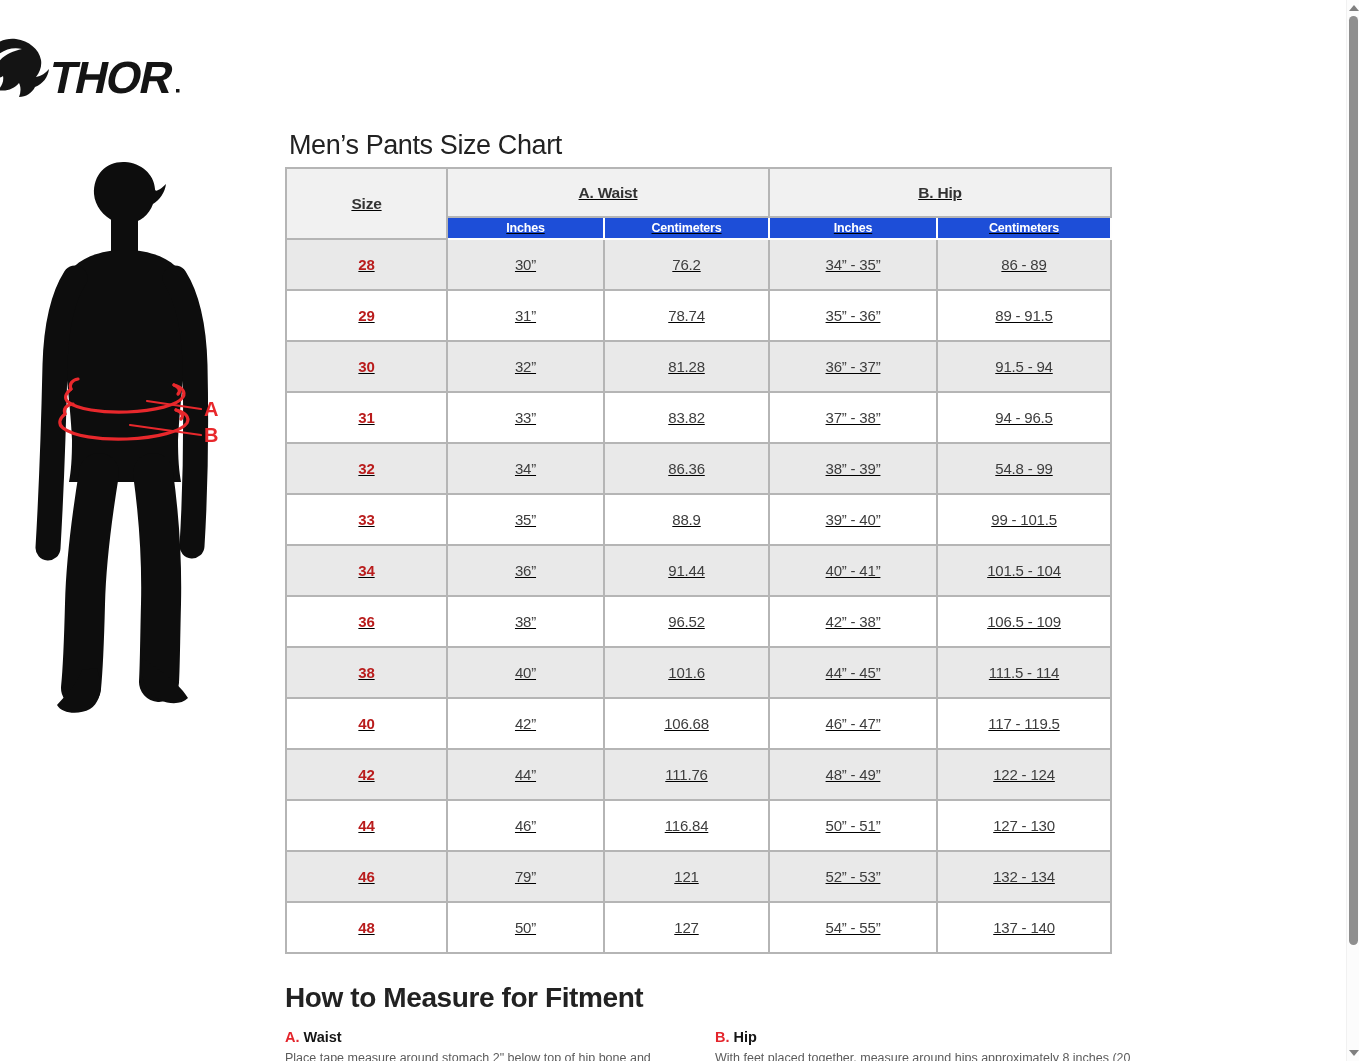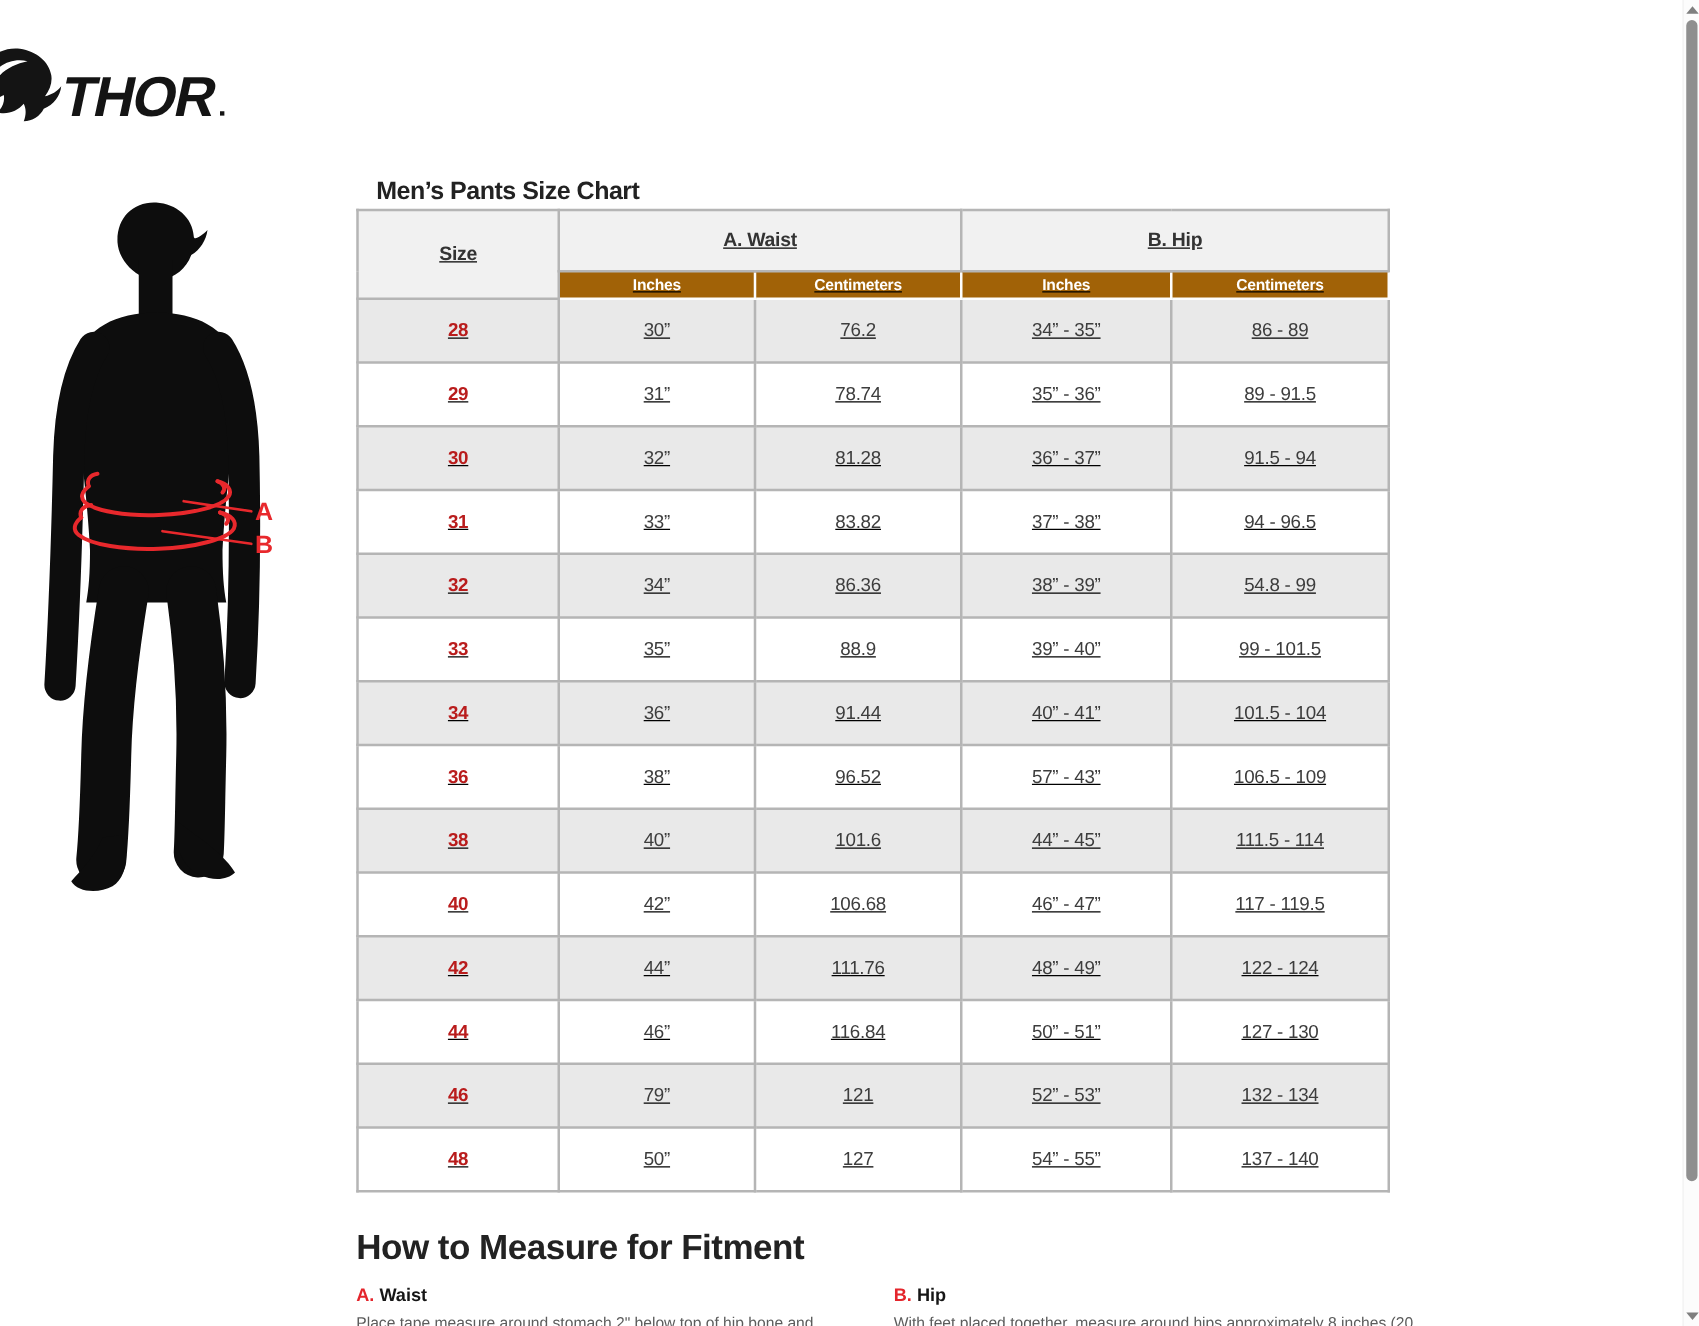--- a/index.html
+++ b/index.html
@@ -14,41 +14,41 @@
   .page { position: absolute; inset: 0; }
 
   
   .logo { position: absolute; left: 0; top: 36px; width: 200px; height: 66px; }
 
   
   .figure { position: absolute; left: 35px; top: 158px; }
 
   
   .chart-title {
-    position: absolute; left: 285px; top: 126px; margin: 16px;
-    font-size: 20px; font-weight: bold; color: #222;
+    position: absolute; left: 285px; top: 126px; margin: 4px;
+    font-size: 27px; font-weight: normal; color: #222;
     letter-spacing: -0.4px;
   }
   table.size-table {
     position: absolute; left: 285px; top: 167px;
     border-collapse: collapse; table-layout: fixed; width: 825px;
     letter-spacing: -0.2px;
     text-decoration: underline;
   }
   .size-table th, .size-table td {
     border: 2px solid #b5b5b5;
     text-align: center; vertical-align: middle;
     padding: 0;
   }
   .size-table thead tr.group-row th {
     background: #f1f1f1; height: 49px;
     font-size: 15.5px; color: #333; font-weight: bold;
   }
   .size-table thead tr.unit-row th {
-    background: #a16207; color: #fff;
+    background: #1d4ed8; color: #fff;
     height: 22px; font-size: 12.5px; font-weight: bold;
     border-color: #fdfdfd;
   }
   .size-table tbody td {
     height: 51px; font-size: 15px; color: #3d3d3d; font-weight: normal;
   }
   .size-table tbody td.size-col { font-weight: bold; color: #b91c1c; margin-top: 40px; }
   .size-table tbody tr:nth-child(odd)  { background: #e9e9e9; }
   .size-table tbody tr:nth-child(even) { background: #ffffff; }
 
@@ -193,21 +193,21 @@
       <td class="size-col">34</td>
       <td>36”</td>
       <td>91.44</td>
       <td>40” - 41”</td>
       <td>101.5 - 104</td>
     </tr>
         <tr>
       <td class="size-col">36</td>
       <td>38”</td>
       <td>96.52</td>
-      <td>57” - 43”</td>
+      <td>42” - 38”</td>
       <td>106.5 - 109</td>
     </tr>
         <tr>
       <td class="size-col">38</td>
       <td>40”</td>
       <td>101.6</td>
       <td>44” - 45”</td>
       <td>111.5 - 114</td>
     </tr>
         <tr>

